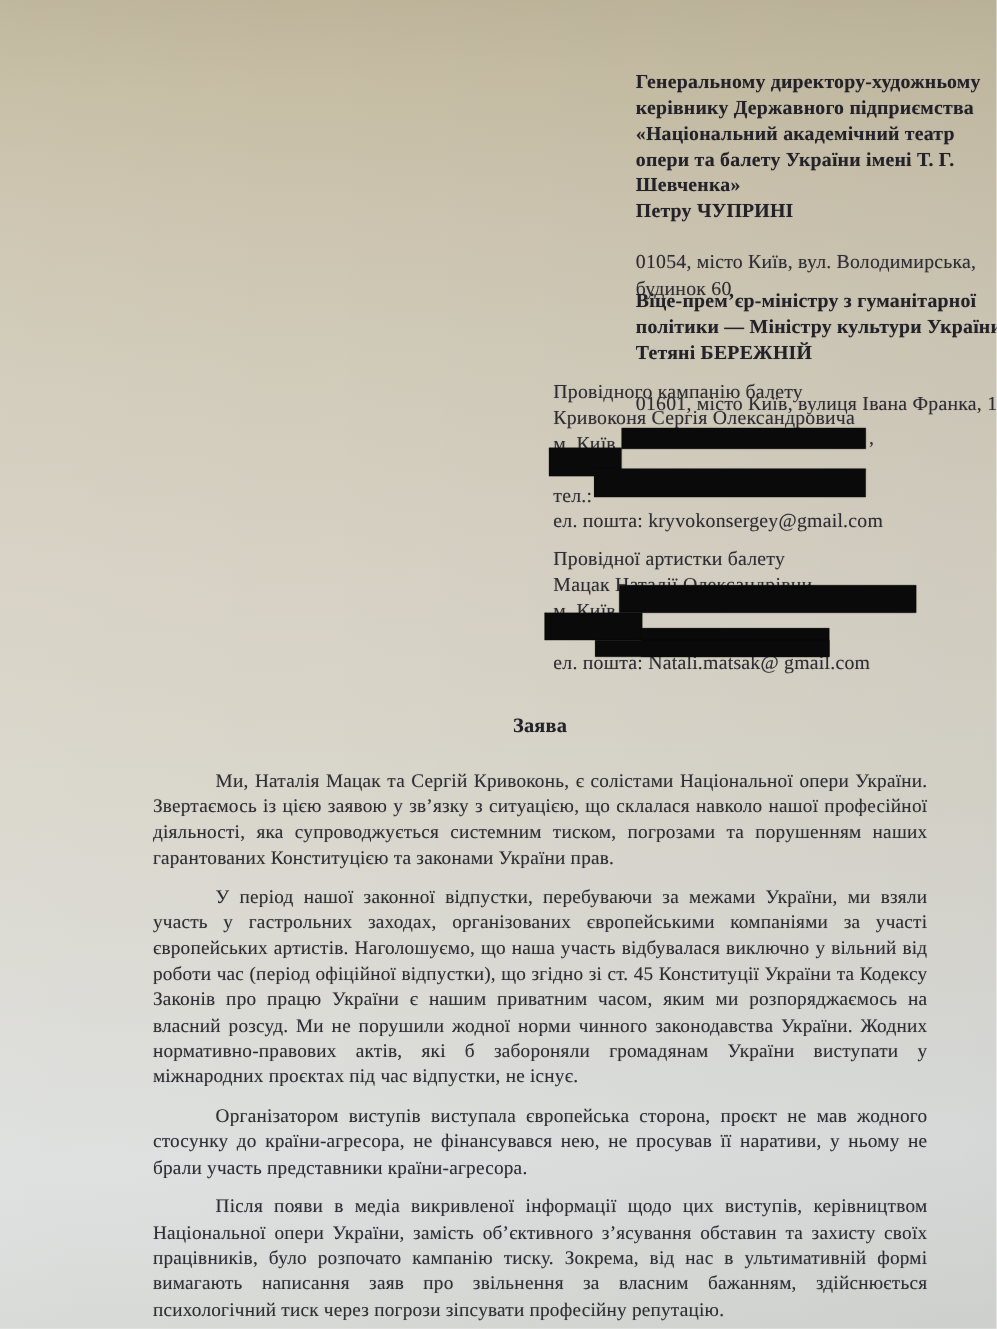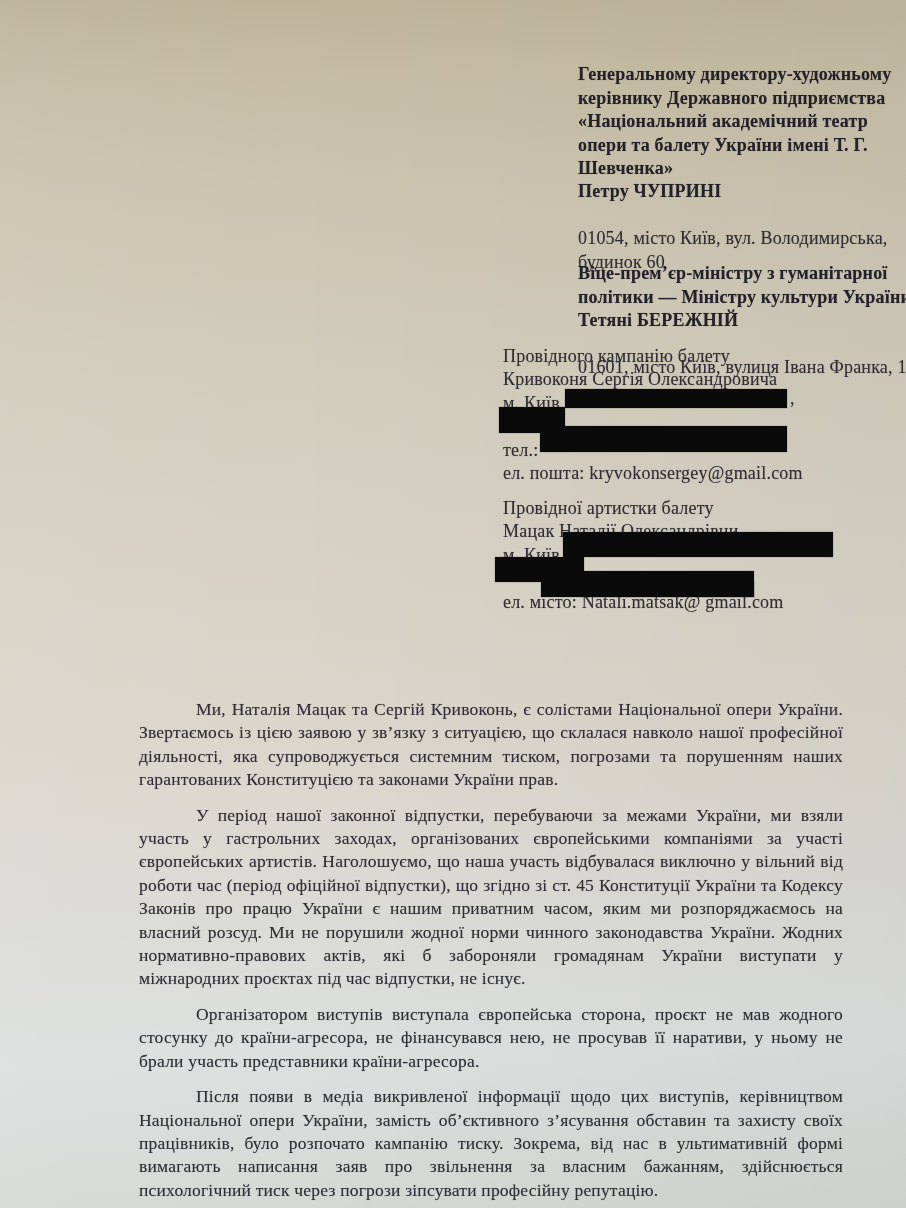--- a/index.html
+++ b/index.html
@@ -83,27 +83,28 @@
     <span class="k-comma txt">,</span>
     <span class="redact k-block"></span>
     <span class="redact k-bar2"></span>
   </div>
 
   <div class="appl blk4 txt">
     <div class="ln">Провідної артистки балету</div>
     <div class="ln">Мацак Наталії Олександрівни</div>
     <div class="ln">м. Київ,</div>
     <div class="ln"></div>
-    <div class="ln">ел. місто: Natali.matsak@ gmail.com</div>
+    <div class="ln">ел. пошта: Natali.matsak@ gmail.com</div>
     <span class="redact m-bar1"></span>
     <span class="redact m-block"></span>
     <span class="redact m-bar2"></span>
     <span class="redact m-bar3"></span>
   </div>
 
+  <div class="title txt">Заява</div>
 
   <div class="bodytext txt">
     <p>Ми, Наталія Мацак та Сергій Кривоконь, є солістами Національної опери України. Звертаємось із цією заявою у зв’язку з ситуацією, що склалася навколо нашої професійної діяльності, яка супроводжується системним тиском, погрозами та порушенням наших гарантованих Конституцією та законами України прав.</p>
     <p>У період нашої законної відпустки, перебуваючи за межами України, ми взяли участь у гастрольних заходах, організованих європейськими компаніями за участі європейських артистів. Наголошуємо, що наша участь відбувалася виключно у вільний від роботи час (період офіційної відпустки), що згідно зі ст. 45 Конституції України та Кодексу Законів про працю України є нашим приватним часом, яким ми розпоряджаємось на власний розсуд. Ми не порушили жодної норми чинного законодавства України. Жодних нормативно-правових актів, які б забороняли громадянам України виступати у міжнародних проєктах під час відпустки, не існує.</p>
     <p>Організатором виступів виступала європейська сторона, проєкт не мав жодного стосунку до країни-агресора, не фінансувався нею, не просував її наративи, у ньому не брали участь представники країни-агресора.</p>
     <p>Після появи в медіа викривленої інформації щодо цих виступів, керівництвом Національної опери України, замість об’єктивного з’ясування обставин та захисту своїх працівників, було розпочато кампанію тиску. Зокрема, від нас в ультимативній формі вимагають написання заяв про звільнення за власним бажанням, здійснюється психологічний тиск через погрози зіпсувати професійну репутацію.</p>
   </div>
 
 </div>
 

